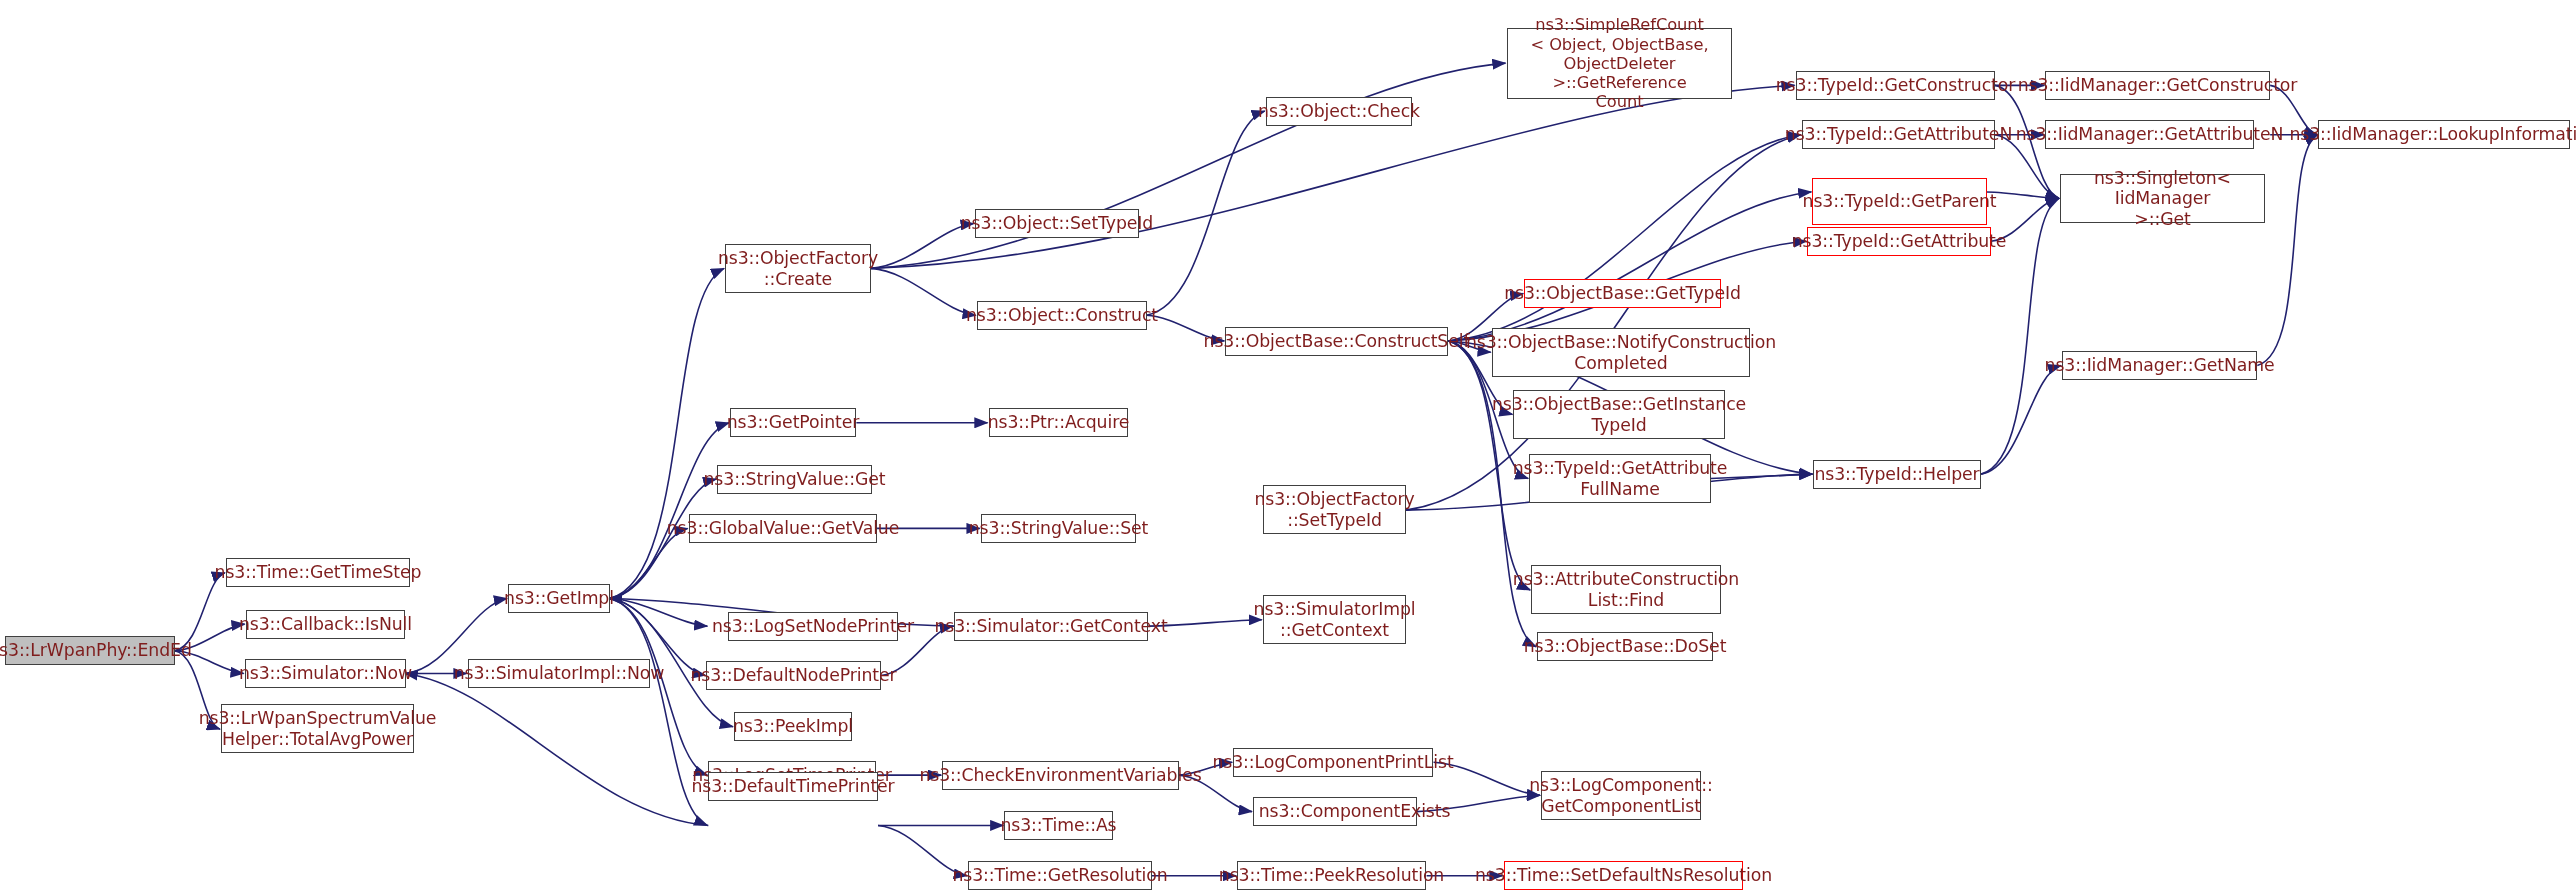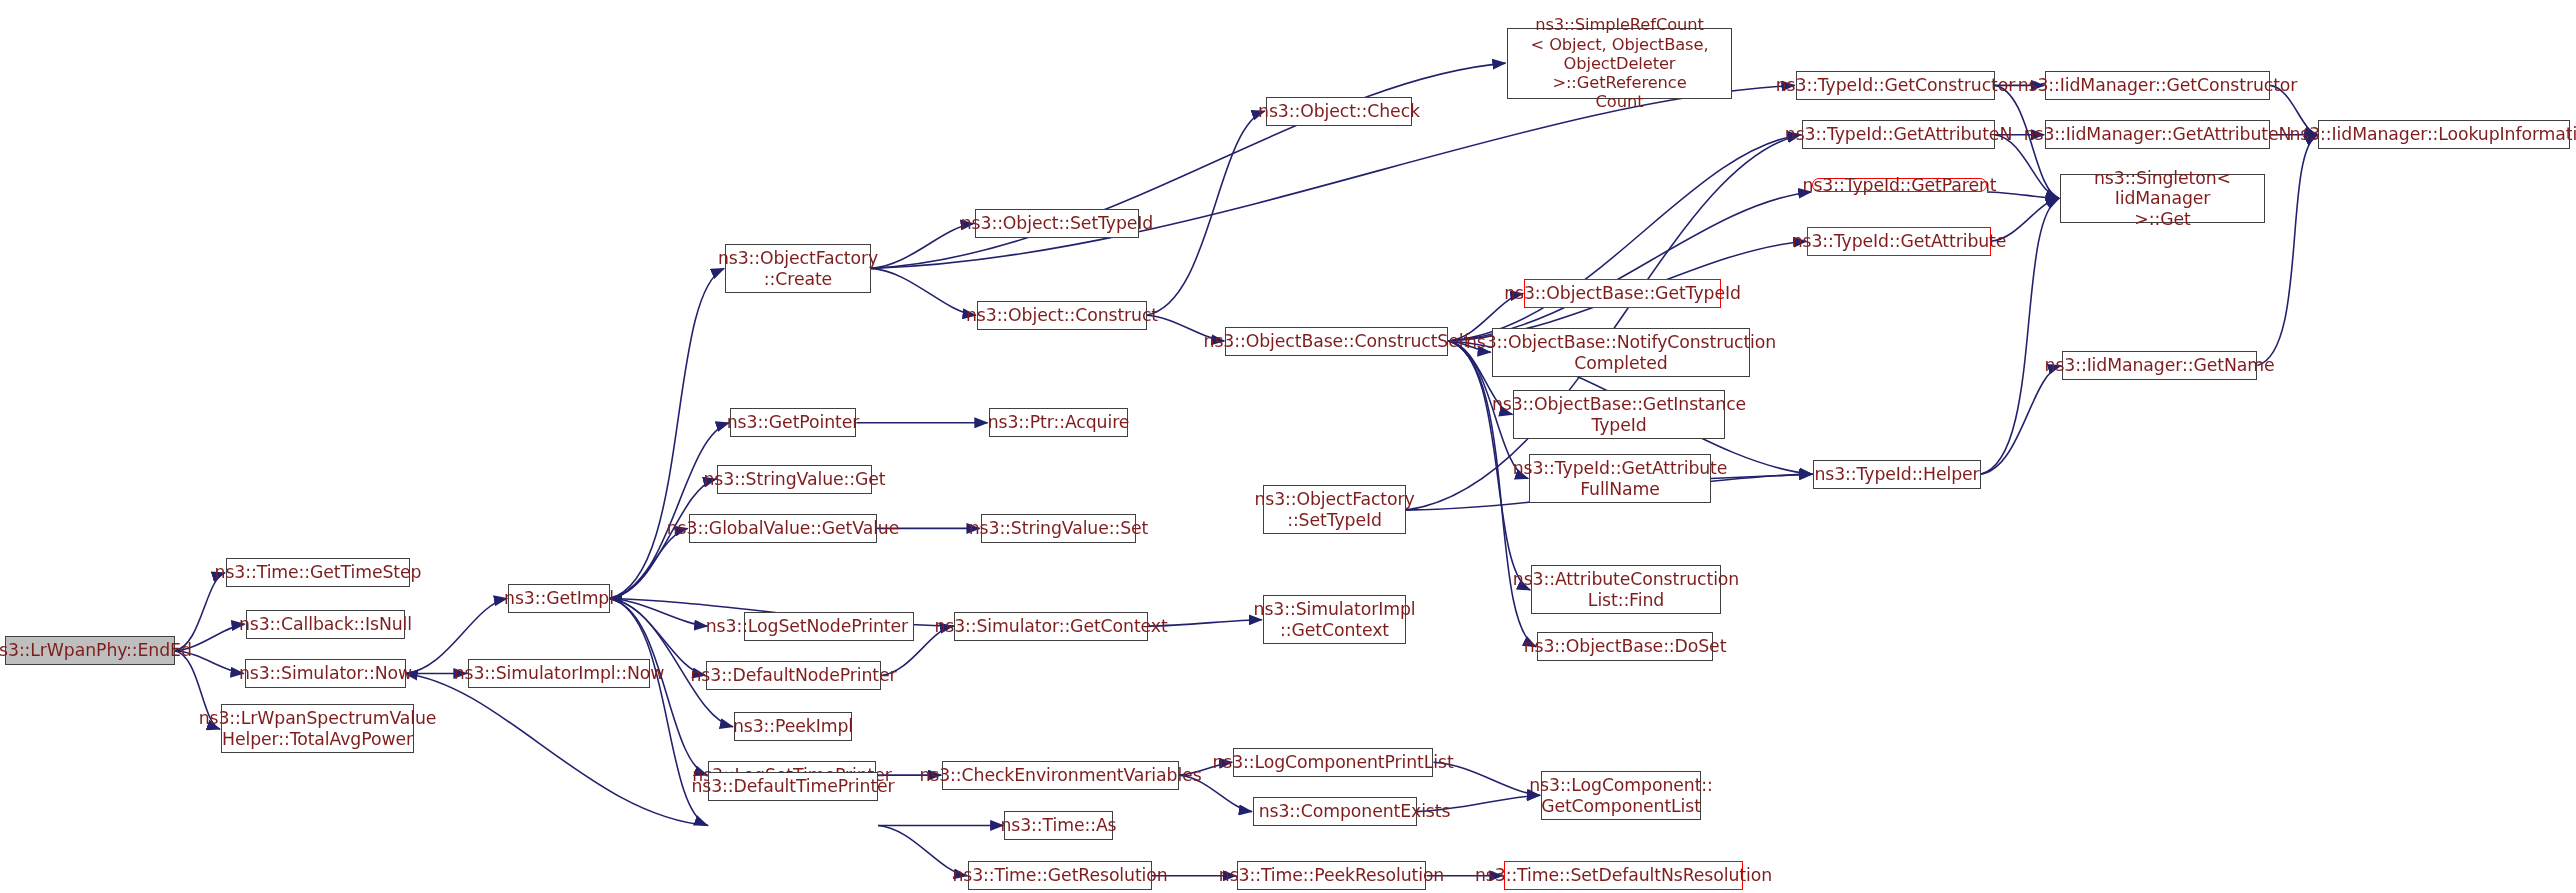--- a/index.html
+++ b/index.html
@@ -125,21 +125,21 @@
       <div class="node" style="left: 977px; top: 301px; width: 170px; height: 29px;"><span>ns3::Object::Construct</span></div>
       <div class="node" style="left: 1266px; top: 97px; width: 146px; height: 29px;"><span>ns3::Object::Check</span></div>
       <div class="node" style="left: 1225px; top: 327px; width: 223px; height: 29px;"><span>ns3::ObjectBase::ConstructSelf</span></div>
       <div class="node" style="left: 730px; top: 408px; width: 126px; height: 29px;"><span>ns3::GetPointer</span></div>
       <div class="node" style="left: 989px; top: 408px; width: 139px; height: 29px;"><span>ns3::Ptr::Acquire</span></div>
       <div class="node" style="left: 717px; top: 465px; width: 155px; height: 29px;"><span>ns3::StringValue::Get</span></div>
       <div class="node" style="left: 689px; top: 514px; width: 188px; height: 29px;"><span>ns3::GlobalValue::GetValue</span></div>
       <div class="node" style="left: 981px; top: 514px; width: 155px; height: 29px;"><span>ns3::StringValue::Set</span></div>
       <div class="node" style="left: 1263px; top: 485px; width: 143px; height: 49px;"><span>ns3::ObjectFactory
 ::SetTypeId</span></div>
-      <div class="node" style="left: 744px; top: 612px; width: 170px; height: 29px; justify-content: flex-end;"><span>ns3::LogSetNodePrinter</span></div>
+      <div class="node" style="left: 728px; top: 612px; width: 170px; height: 29px;"><span>ns3::LogSetNodePrinter</span></div>
       <div class="node" style="left: 954px; top: 612px; width: 194px; height: 29px;"><span>ns3::Simulator::GetContext</span></div>
       <div class="node" style="left: 1263px; top: 595px; width: 143px; height: 49px;"><span>ns3::SimulatorImpl
 ::GetContext</span></div>
       <div class="node" style="left: 706px; top: 661px; width: 175px; height: 29px;"><span>ns3::DefaultNodePrinter</span></div>
       <div class="node" style="left: 734px; top: 712px; width: 118px; height: 29px;"><span>ns3::PeekImpl</span></div>
       <div class="node" style="left: 708px; top: 761px; width: 168px; height: 29px;"><span>ns3::LogSetTimePrinter</span></div>
       <div class="node" style="left: 942px; top: 761px; width: 237px; height: 29px;"><span>ns3::CheckEnvironmentVariables</span></div>
       <div class="node" style="left: 1233px; top: 748px; width: 200px; height: 29px;"><span>ns3::LogComponentPrintList</span></div>
       <div class="node" style="left: 1253px; top: 797px; width: 164px; height: 29px; padding-left: 44px;"><span>ns3::ComponentExists</span></div>
       <div class="node" style="left: 1541px; top: 771px; width: 160px; height: 49px;"><span>ns3::LogComponent::
@@ -149,23 +149,23 @@
       <div class="node" style="left: 968px; top: 861px; width: 184px; height: 29px;"><span>ns3::Time::GetResolution</span></div>
       <div class="node" style="left: 1237px; top: 861px; width: 189px; height: 29px;"><span>ns3::Time::PeekResolution</span></div>
       <div class="node red" style="left: 1504px; top: 861px; width: 239px; height: 29px;"><span>ns3::Time::SetDefaultNsResolution</span></div>
       <div class="node" style="left: 1507px; top: 28px; width: 225px; height: 71px; font-size: 16.3px;"><span>ns3::SimpleRefCount
 &lt; Object, ObjectBase,
 ObjectDeleter &gt;::GetReference
 Count</span></div>
       <div class="node" style="left: 1796px; top: 71px; width: 199px; height: 29px;"><span>ns3::TypeId::GetConstructor</span></div>
       <div class="node" style="left: 2045px; top: 71px; width: 225px; height: 29px;"><span>ns3::IidManager::GetConstructor</span></div>
       <div class="node" style="left: 1802px; top: 120px; width: 193px; height: 29px;"><span>ns3::TypeId::GetAttributeN</span></div>
-      <div class="node" style="left: 2045px; top: 120px; width: 225px; height: 29px;"><span>ns3::IidManager::GetAttributeN</span></div>
+      <div class="node" style="left: 2045px; top: 120px; width: 209px; height: 29px;"><span>ns3::IidManager::GetAttributeN</span></div>
       <div class="node" style="left: 2318px; top: 120px; width: 252px; height: 29px;"><span>ns3::IidManager::LookupInformation</span></div>
-      <div class="node red" style="left: 1812px; top: 178px; width: 175px; height: 14px; border-radius: 11px;"><span>ns3::TypeId::GetParent</span></div>
+      <div class="node red" style="left: 1812px; top: 178px; width: 175px; height: 47px;"><span>ns3::TypeId::GetParent</span></div>
       <div class="node" style="left: 2060px; top: 174px; width: 205px; height: 49px;"><span>ns3::Singleton&lt; IidManager
 &gt;::Get</span></div>
       <div class="node red" style="left: 1807px; top: 227px; width: 184px; height: 29px;"><span>ns3::TypeId::GetAttribute</span></div>
       <div class="node red" style="left: 1524px; top: 279px; width: 197px; height: 29px;"><span>ns3::ObjectBase::GetTypeId</span></div>
       <div class="node" style="left: 1492px; top: 328px; width: 258px; height: 49px;"><span>ns3::ObjectBase::NotifyConstruction
 Completed</span></div>
       <div class="node" style="left: 1513px; top: 390px; width: 212px; height: 49px;"><span>ns3::ObjectBase::GetInstance
 TypeId</span></div>
       <div class="node" style="left: 1529px; top: 454px; width: 182px; height: 49px;"><span>ns3::TypeId::GetAttribute
 FullName</span></div>

